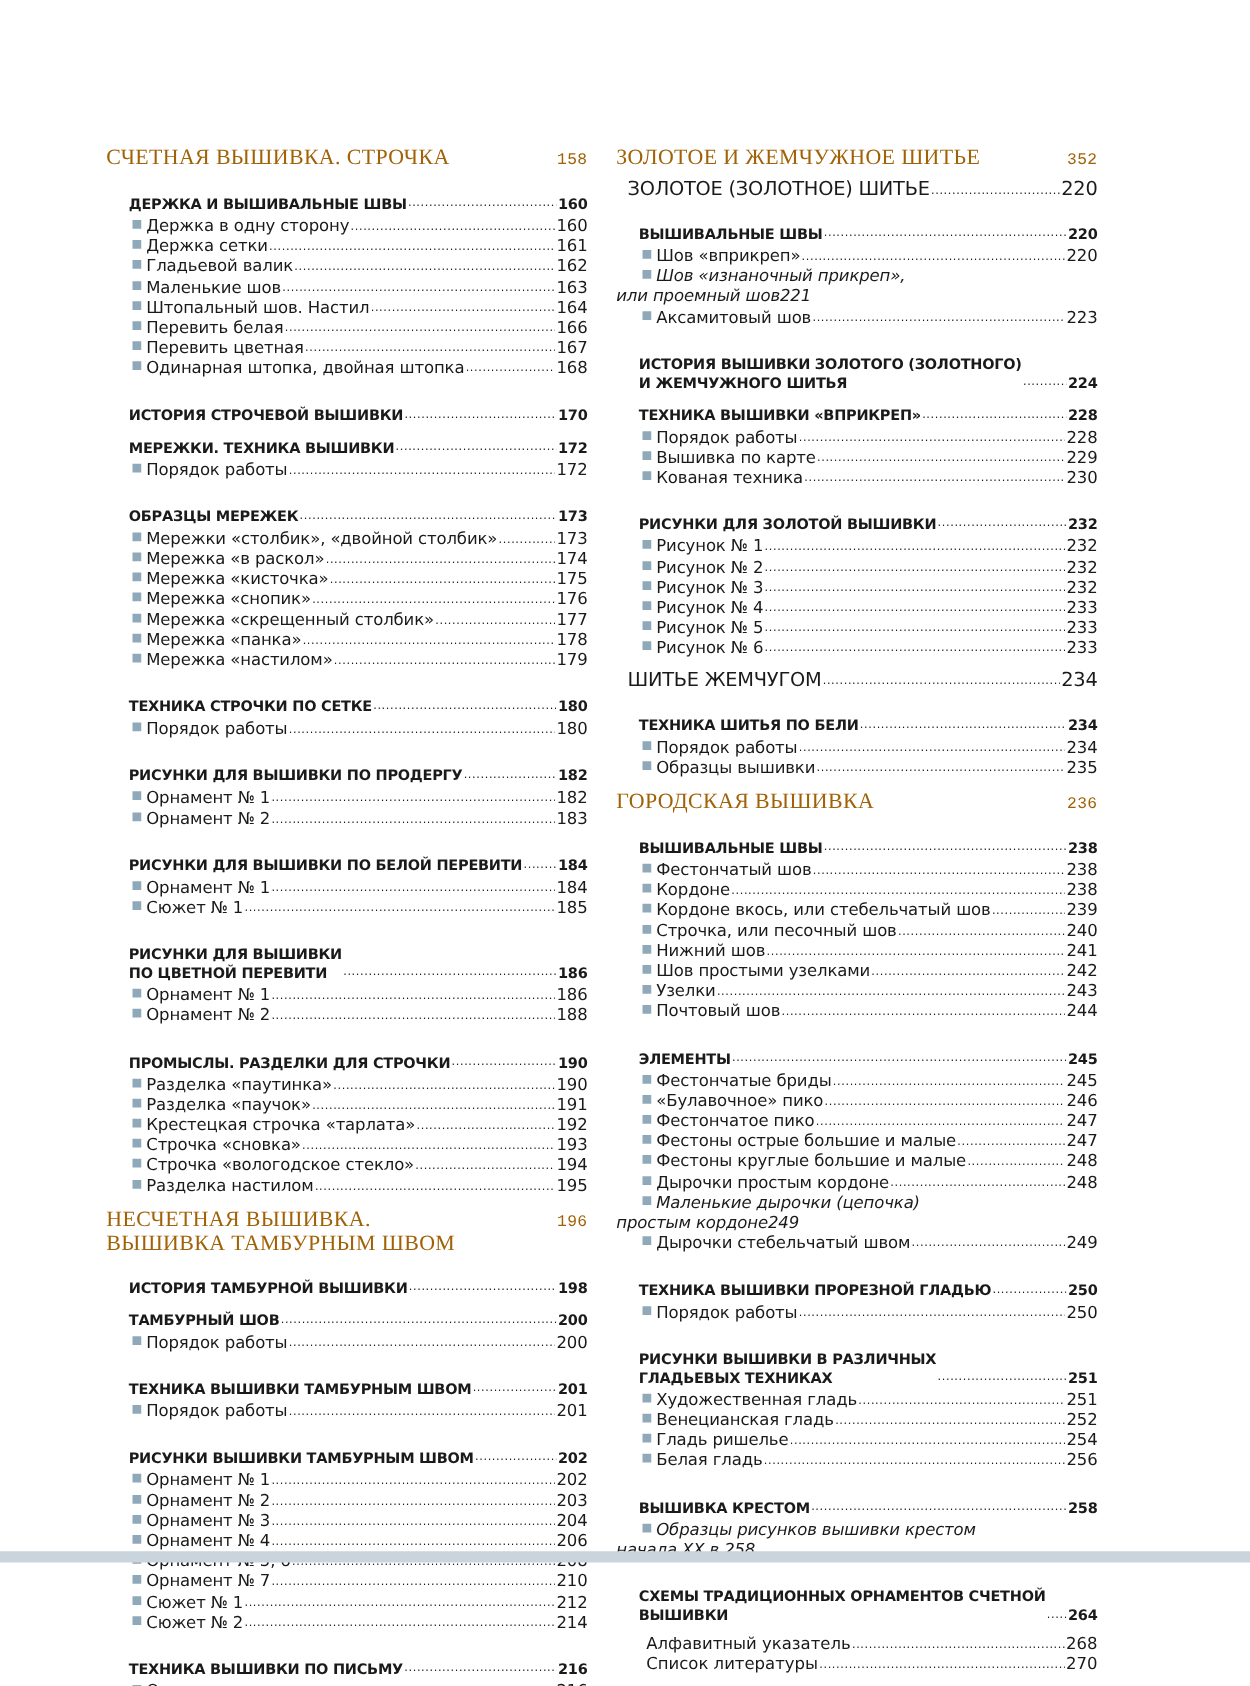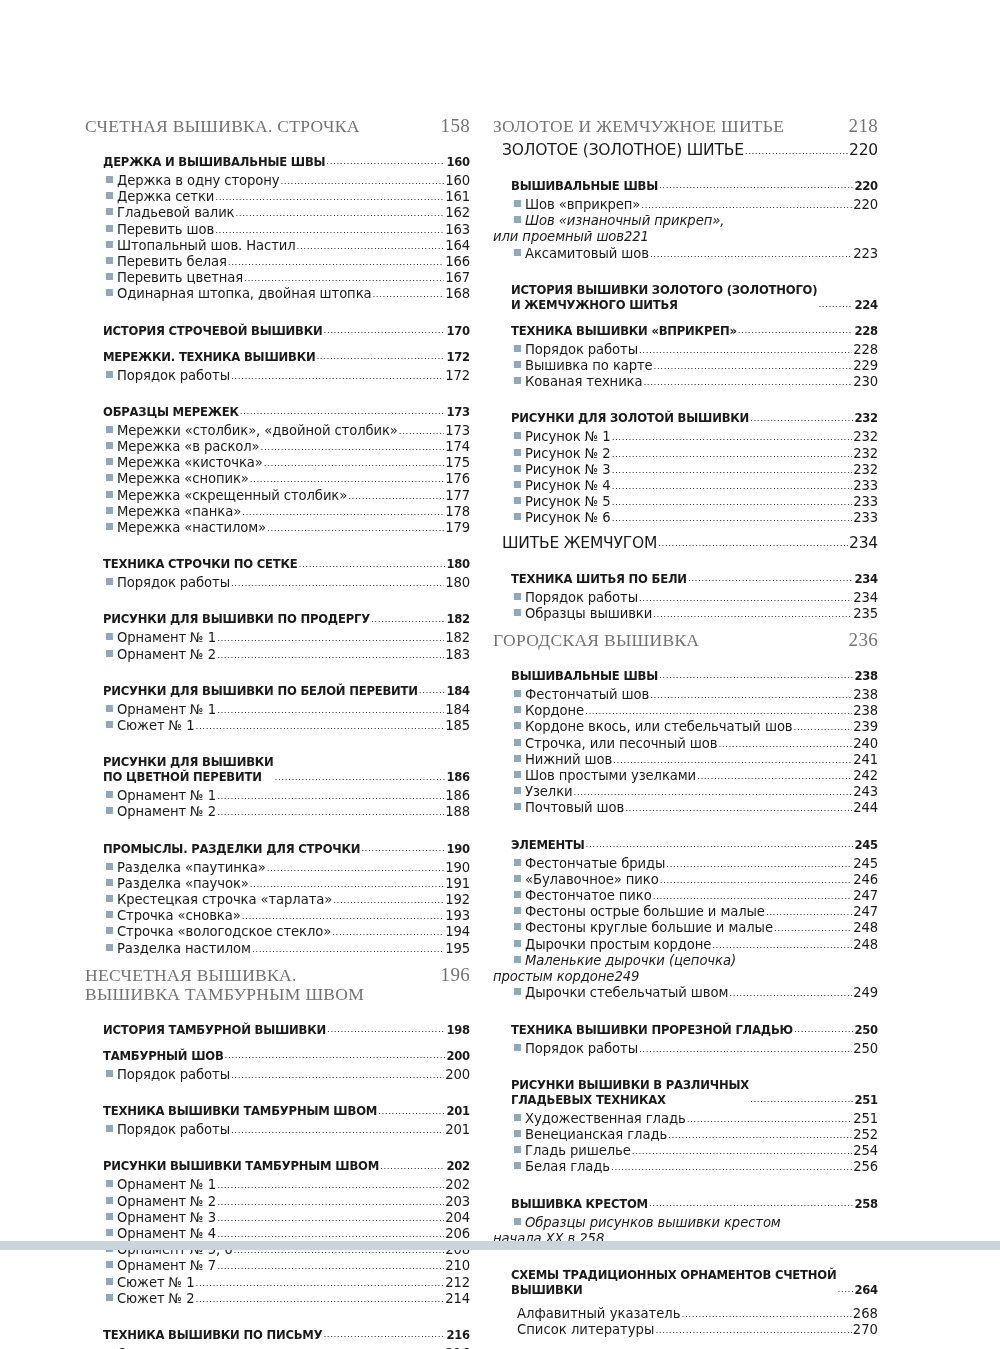--- a/index.html
+++ b/index.html
@@ -3,24 +3,24 @@
 <meta charset="utf-8">
 <style>
   html, body { margin: 0; padding: 0; background: #ffffff; }
   body { width: 1000px; height: 1349px; position: relative; overflow: hidden;
          font-family: "DejaVu Sans", "Liberation Sans", sans-serif; color: #1a1a1a; }
   .col { position: absolute; top: 116px; }
   #col-left { left: 85px; width: 385px; }
   #col-right { left: 493px; width: 385px; }
 
   .part { display: flex; justify-content: space-between; align-items: baseline;
-          font-family: "Liberation Serif", "DejaVu Serif", serif; color: #737373;
+          font-family: "Liberation Serif", "DejaVu Serif", serif; color: #a16207;
           font-size: 17.5px; letter-spacing: 0.3px; line-height: 19px; margin-bottom: 4px; }
   .part .ptitle { white-space: pre-line; }
-  .part .pnum { font-size: 19px; }
+  .part .pnum { font-size: 13px; font-family: Liberation Mono, monospace; }
   .part.spaced { margin-top: 6px; gap: 39px; }
 
   .entry { display: flex; align-items: flex-end; white-space: nowrap; }
   .entry .lbl { flex: 0 0 auto; }
   .entry .dots { flex: 1 1 auto; overflow: hidden; margin: 0 1px; line-height: 1; position: relative; top: -3px; }
   .entry .dots::before { content: "............................................................................................................................................................................................................"; letter-spacing: 0.5px; font-size: 9px; font-weight: normal; }
   .entry .num { flex: 0 0 auto; }
 
   .sec { font-size: 11.6px; font-weight: bold; letter-spacing: -0.2px; line-height: 15px;
          margin-left: 18px; padding-top: 2px; padding-bottom: 3px; margin-top: 17px; }
@@ -67,21 +67,21 @@
         <span class="lbl"><span class="bullet"></span><span>Держка сетки</span></span>
         <span class="dots"></span>
         <span class="num">161</span>
       </div>
       <div class="entry item">
         <span class="lbl"><span class="bullet"></span><span>Гладьевой валик</span></span>
         <span class="dots"></span>
         <span class="num">162</span>
       </div>
       <div class="entry item">
-        <span class="lbl"><span class="bullet"></span><span>Перевить шов</span></span>
+        <span class="lbl"><span class="bullet"></span><span>Маленькие шов</span></span>
         <span class="dots"></span>
         <span class="num">163</span>
       </div>
       <div class="entry item">
         <span class="lbl"><span class="bullet"></span><span>Штопальный шов. Настил</span></span>
         <span class="dots"></span>
         <span class="num">164</span>
       </div>
       <div class="entry item">
         <span class="lbl"><span class="bullet"></span><span>Перевить белая</span></span>
@@ -348,21 +348,21 @@
         <span class="dots"></span>
         <span class="num">217</span>
       </div>
       <div style="height: 2px;"></div>
     </div>
 </div>
 
 <div class="col" id="col-right">
   <div class="part">
     <span class="ptitle">ЗОЛОТОЕ И ЖЕМЧУЖНОЕ ШИТЬЕ</span>
-    <span class="pnum">218</span>
+    <span class="pnum">352</span>
   </div>
   <div class="entry subpart">
     <span class="lbl">ЗОЛОТОЕ (ЗОЛОТНОЕ) ШИТЬЕ</span>
     <span class="dots"></span>
     <span class="num">220</span>
   </div>
   <div>
       <div class="entry sec">
         <span class="lbl">ВЫШИВАЛЬНЫЕ ШВЫ</span>
         <span class="dots"></span>

